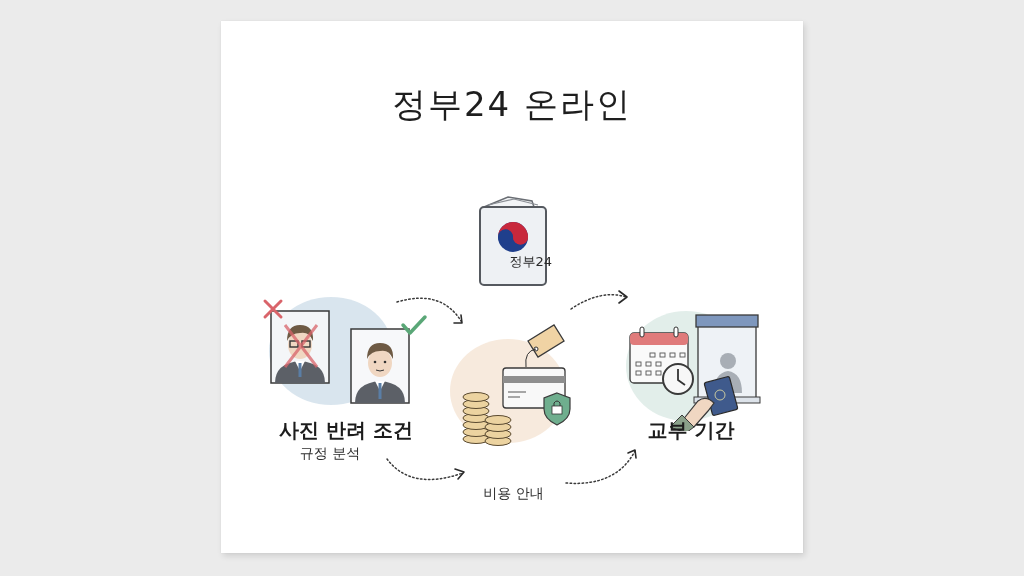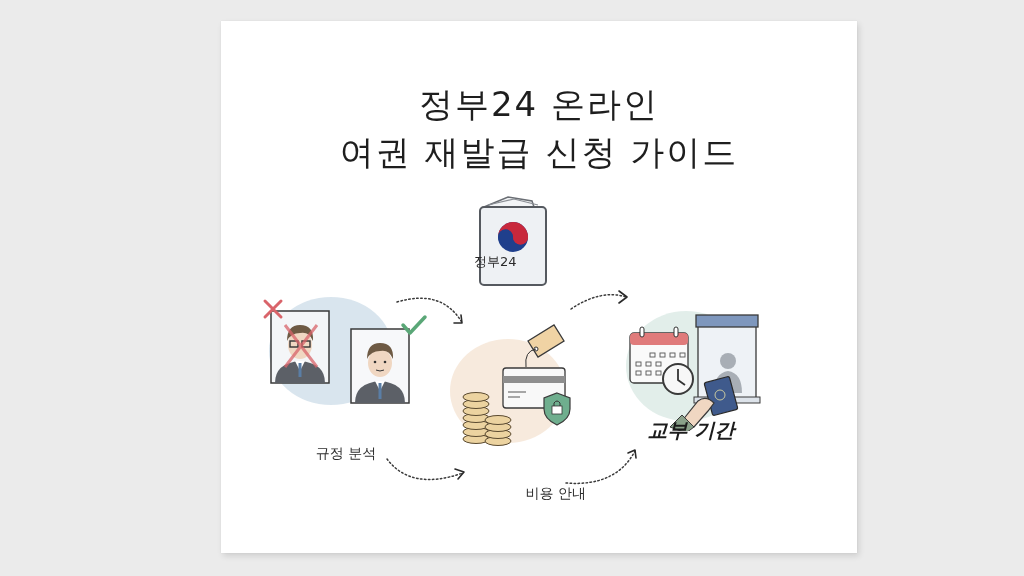--- a/index.html
+++ b/index.html
@@ -4,21 +4,21 @@
 <style>
   html, body { margin: 0; padding: 0; }
   body {
     width: 1024px; height: 576px; overflow: hidden;
     background: #ebebeb;
     font-family: "DejaVu Sans", sans-serif;
     position: relative;
   }
   .card {
     position: absolute; left: 221px; top: 21px;
-    width: 636px; height: 532px;
+    width: 582px; height: 532px;
     background: #ffffff;
     box-shadow: 2px 3px 6px rgba(0,0,0,0.12), 0 0 1px rgba(0,0,0,0.08);
   }
   .title {
     position: absolute; left: 0; width: 100%; text-align: center;
     color: #1e1e1e; font-size: 34px; letter-spacing: 2px;
     font-family: "DejaVu Sans", sans-serif; font-weight: normal;
     line-height: 42px;
   }
   .title.l1 { top: 62px; }
@@ -33,34 +33,33 @@
     font-size: 14px; white-space: nowrap;
   }
   svg { display: block; }
 </style>
 </head>
 <body>
 
 <div class="card">
 
   <div class="title l1">정부24 온라인</div>
-  <div class="title l2">여권 재발급 신청 가이드</div>
 
   <div class="abs" style="left:253px; top:172px; width:80px; height:95px;">
     <svg width="80" height="95" viewBox="0 0 80 95">
       <path d="M10 14 L34 4 L58 8 L60 14" fill="#f2f4f6" stroke="#6a6e74" stroke-width="1.5"></path>
       <path d="M14 12 L40 6 L64 12" fill="none" stroke="#8a8e94" stroke-width="1.2"></path>
       <rect x="6" y="14" width="66" height="78" rx="4" fill="#eef1f4" stroke="#55595f" stroke-width="2"></rect>
       <circle cx="39" cy="44" r="15" fill="#1f3f8c"></circle>
       <path d="M24 44 A15 15 0 0 1 54 44 A7.5 7.5 0 0 1 39 44 A7.5 7.5 0 0 0 24 44 Z" fill="#c8283c"></path>
       <circle cx="46.5" cy="44" r="7.5" fill="#c8283c"></circle>
       <circle cx="31.5" cy="44" r="7.5" fill="#1f3f8c"></circle>
       <circle cx="39" cy="44" r="15" fill="none" stroke="#ffffff" stroke-width="0"></circle>
     </svg>
-    <div class="abs" style="left:0; top:60px; width:78px; text-align:left; font-size:13px; color:#2a2a2a;">정부24</div>
+    <div class="abs" style="left:0; top:60px; width:78px; text-align:right; font-size:13px; color:#2a2a2a;">정부24</div>
   </div>
 
   <div class="abs" style="left:40px; top:270px; width:170px; height:120px;">
     <svg width="170" height="120" viewBox="0 0 170 120">
       <ellipse cx="70" cy="60" rx="62" ry="54" fill="#b9cfe0" opacity="0.55"></ellipse>
 
       <g>
         <rect x="10" y="20" width="58" height="72" fill="#f4f6f8" stroke="#3a3a3a" stroke-width="1.5"></rect>
         <path d="M14 92 Q14 72 39 70 Q64 72 64 92 Z" fill="#5c6067"></path>
         <path d="M34 70 L39 80 L44 70 Z" fill="#ffffff"></path>
@@ -80,21 +79,22 @@
         <rect x="117.5" y="92" width="3" height="16" fill="#5a7ea6"></rect>
         <ellipse cx="119" cy="72" rx="12" ry="14" fill="#f0d7c2"></ellipse>
         <path d="M106 68 Q106 52 119 52 Q133 52 132 68 Q128 58 119 60 Q110 60 106 68 Z" fill="#6e5a44"></path>
         <circle cx="114" cy="71" r="1.3" fill="#333"></circle>
         <circle cx="124" cy="71" r="1.3" fill="#333"></circle>
         <path d="M115 79 Q119 81 123 79" stroke="#333" stroke-width="1" fill="none"></path>
       </g>
       <path d="M142 34 L149 42 L164 26" stroke="#5aa777" stroke-width="3.5" fill="none" stroke-linecap="round" stroke-linejoin="round"></path>
     </svg>
   </div>
-  <div class="sub" style="left:40px; top:424px; width:170px;">규정 분석</div>
+  <div class="label" style="left:40px; top:396px; width:170px;">사진 반려 조건</div>
+  <div class="sub" style="left:24px; top:424px; width:170px;">규정 분석</div>
 
   <div class="abs" style="left:225px; top:300px; width:140px; height:125px;">
     <svg width="140" height="125" viewBox="0 0 140 125">
       <ellipse cx="62" cy="70" rx="58" ry="52" fill="#f1dcc6" opacity="0.6"></ellipse>
 
       <g>
         <path d="M82 20 L108 4 L118 20 L92 36 Z" fill="#f0d3a4" stroke="#3a3a3a" stroke-width="1.3"></path>
         <circle cx="90" cy="28" r="2" fill="#fff" stroke="#333" stroke-width="1"></circle>
         <path d="M90 28 Q78 30 80 46" stroke="#333" stroke-width="1" fill="none"></path>
       </g>
@@ -120,21 +120,21 @@
         <ellipse cx="30" cy="90" rx="13" ry="4.5"></ellipse>
         <ellipse cx="30" cy="83" rx="13" ry="4.5"></ellipse>
         <ellipse cx="30" cy="76" rx="13" ry="4.5"></ellipse>
         <ellipse cx="52" cy="120" rx="13" ry="4.5"></ellipse>
         <ellipse cx="52" cy="113" rx="13" ry="4.5"></ellipse>
         <ellipse cx="52" cy="106" rx="13" ry="4.5"></ellipse>
         <ellipse cx="52" cy="99" rx="13" ry="4.5"></ellipse>
       </g>
     </svg>
   </div>
-  <div class="sub" style="left:220px; top:464px; width:145px;text-align:right;">비용 안내</div>
+  <div class="sub" style="left:220px; top:464px; width:145px;">비용 안내</div>
 
   <div class="abs" style="left:395px; top:280px; width:150px; height:130px;">
     <svg width="150" height="130" viewBox="0 0 150 130">
       <ellipse cx="70" cy="65" rx="60" ry="55" fill="#cfe3dc" opacity="0.6"></ellipse>
 
       <g>
         <rect x="82" y="22" width="58" height="76" fill="#eef2f6" stroke="#3a3a3a" stroke-width="1.3"></rect>
         <rect x="80" y="14" width="62" height="12" fill="#7e97bd" stroke="#3a3a3a" stroke-width="1.3"></rect>
         <circle cx="112" cy="60" r="8" fill="#a8aeb5"></circle>
         <path d="M98 92 Q98 72 112 70 Q126 72 126 92 Z" fill="#a8aeb5"></path>
@@ -166,21 +166,21 @@
       </g>
 
       <g>
         <rect x="92" y="78" width="26" height="34" rx="2" fill="#3f5a8c" stroke="#2a2a2a" stroke-width="1.2" transform="rotate(-15 105 95)"></rect>
         <circle cx="104" cy="94" r="5" fill="none" stroke="#c9c9a0" stroke-width="1"></circle>
         <path d="M66 120 L82 100 Q90 94 98 102 L92 110 L78 126 Z" fill="#f0d7c2" stroke="#3a3a3a" stroke-width="1.2"></path>
         <path d="M54 126 L66 114 L78 126 L70 132 Z" fill="#8aa18a" stroke="#3a3a3a" stroke-width="1"></path>
       </g>
     </svg>
   </div>
-  <div class="label" style="left:400px; top:396px; width:140px;font-style:italic;">교부 기간</div>
+  <div class="label" style="left:400px; top:396px; width:140px;">교부 기간</div>
 
   <svg class="abs" style="left:0; top:0;" width="582" height="532" viewBox="0 0 582 532">
     <g fill="none" stroke="#3a3a3a" stroke-width="1.5" stroke-dasharray="1.5 2.5" stroke-linecap="round">
       <path d="M176 281 Q220 268 240 300"></path>
       <path d="M350 288 Q380 268 405 276"></path>
       <path d="M166 438 Q190 470 242 452"></path>
       <path d="M345 462 Q395 466 414 430"></path>
     </g>
     <g fill="none" stroke="#2a2a2a" stroke-width="1.6" stroke-linecap="round" stroke-linejoin="round">
       <path d="M233 302 L241 302 L240 294"></path>

